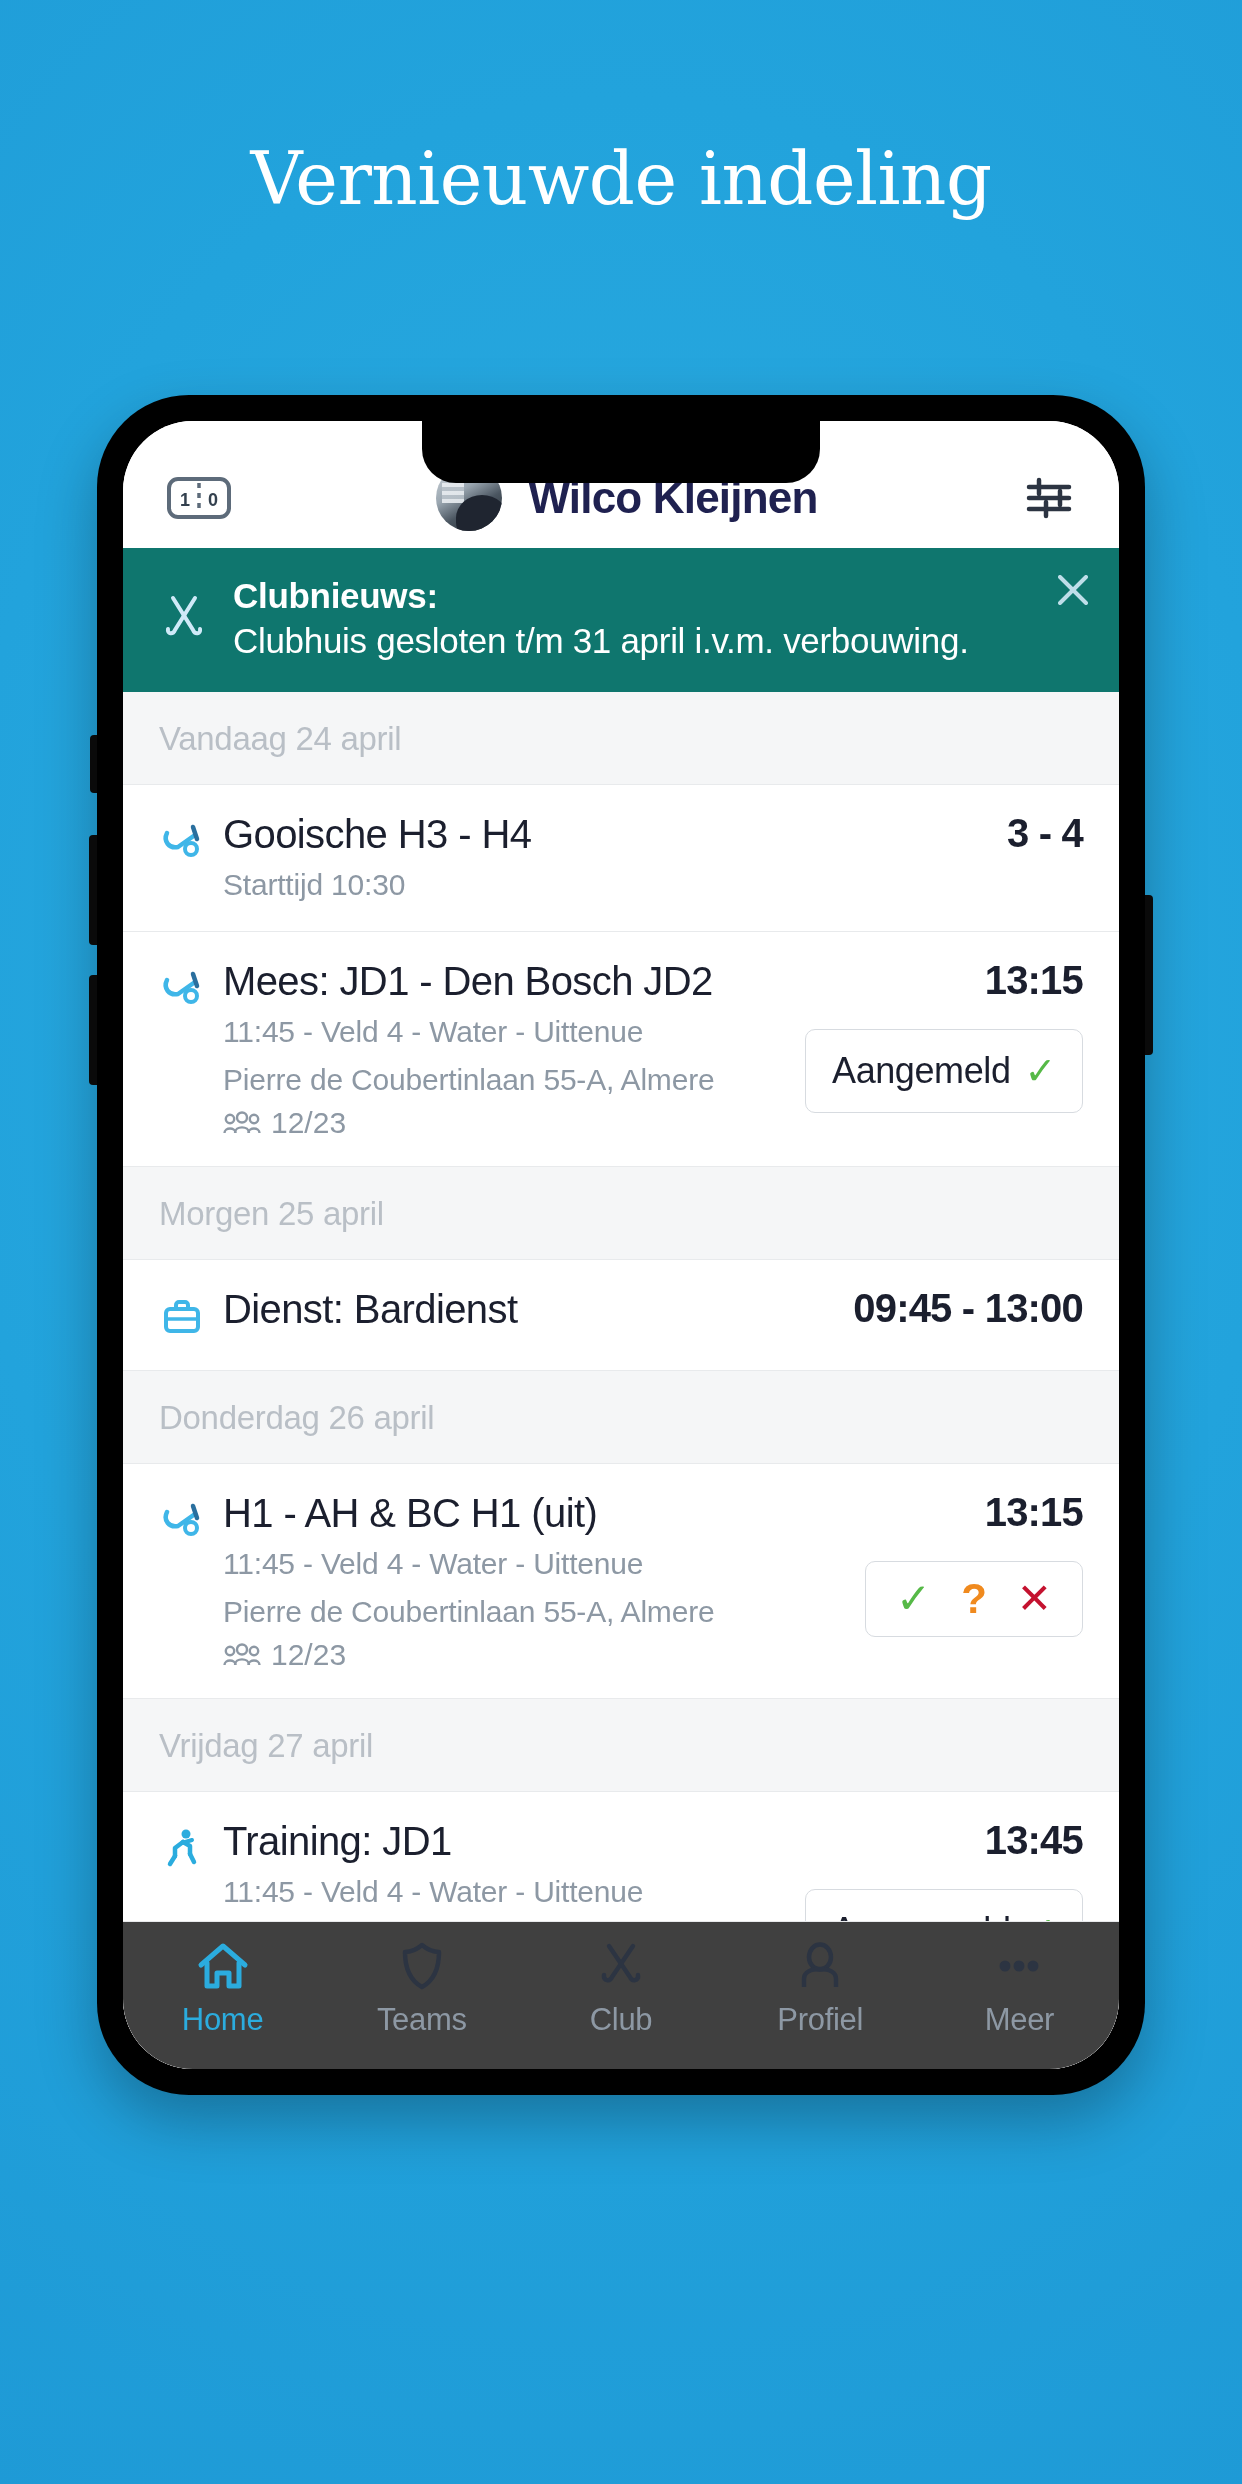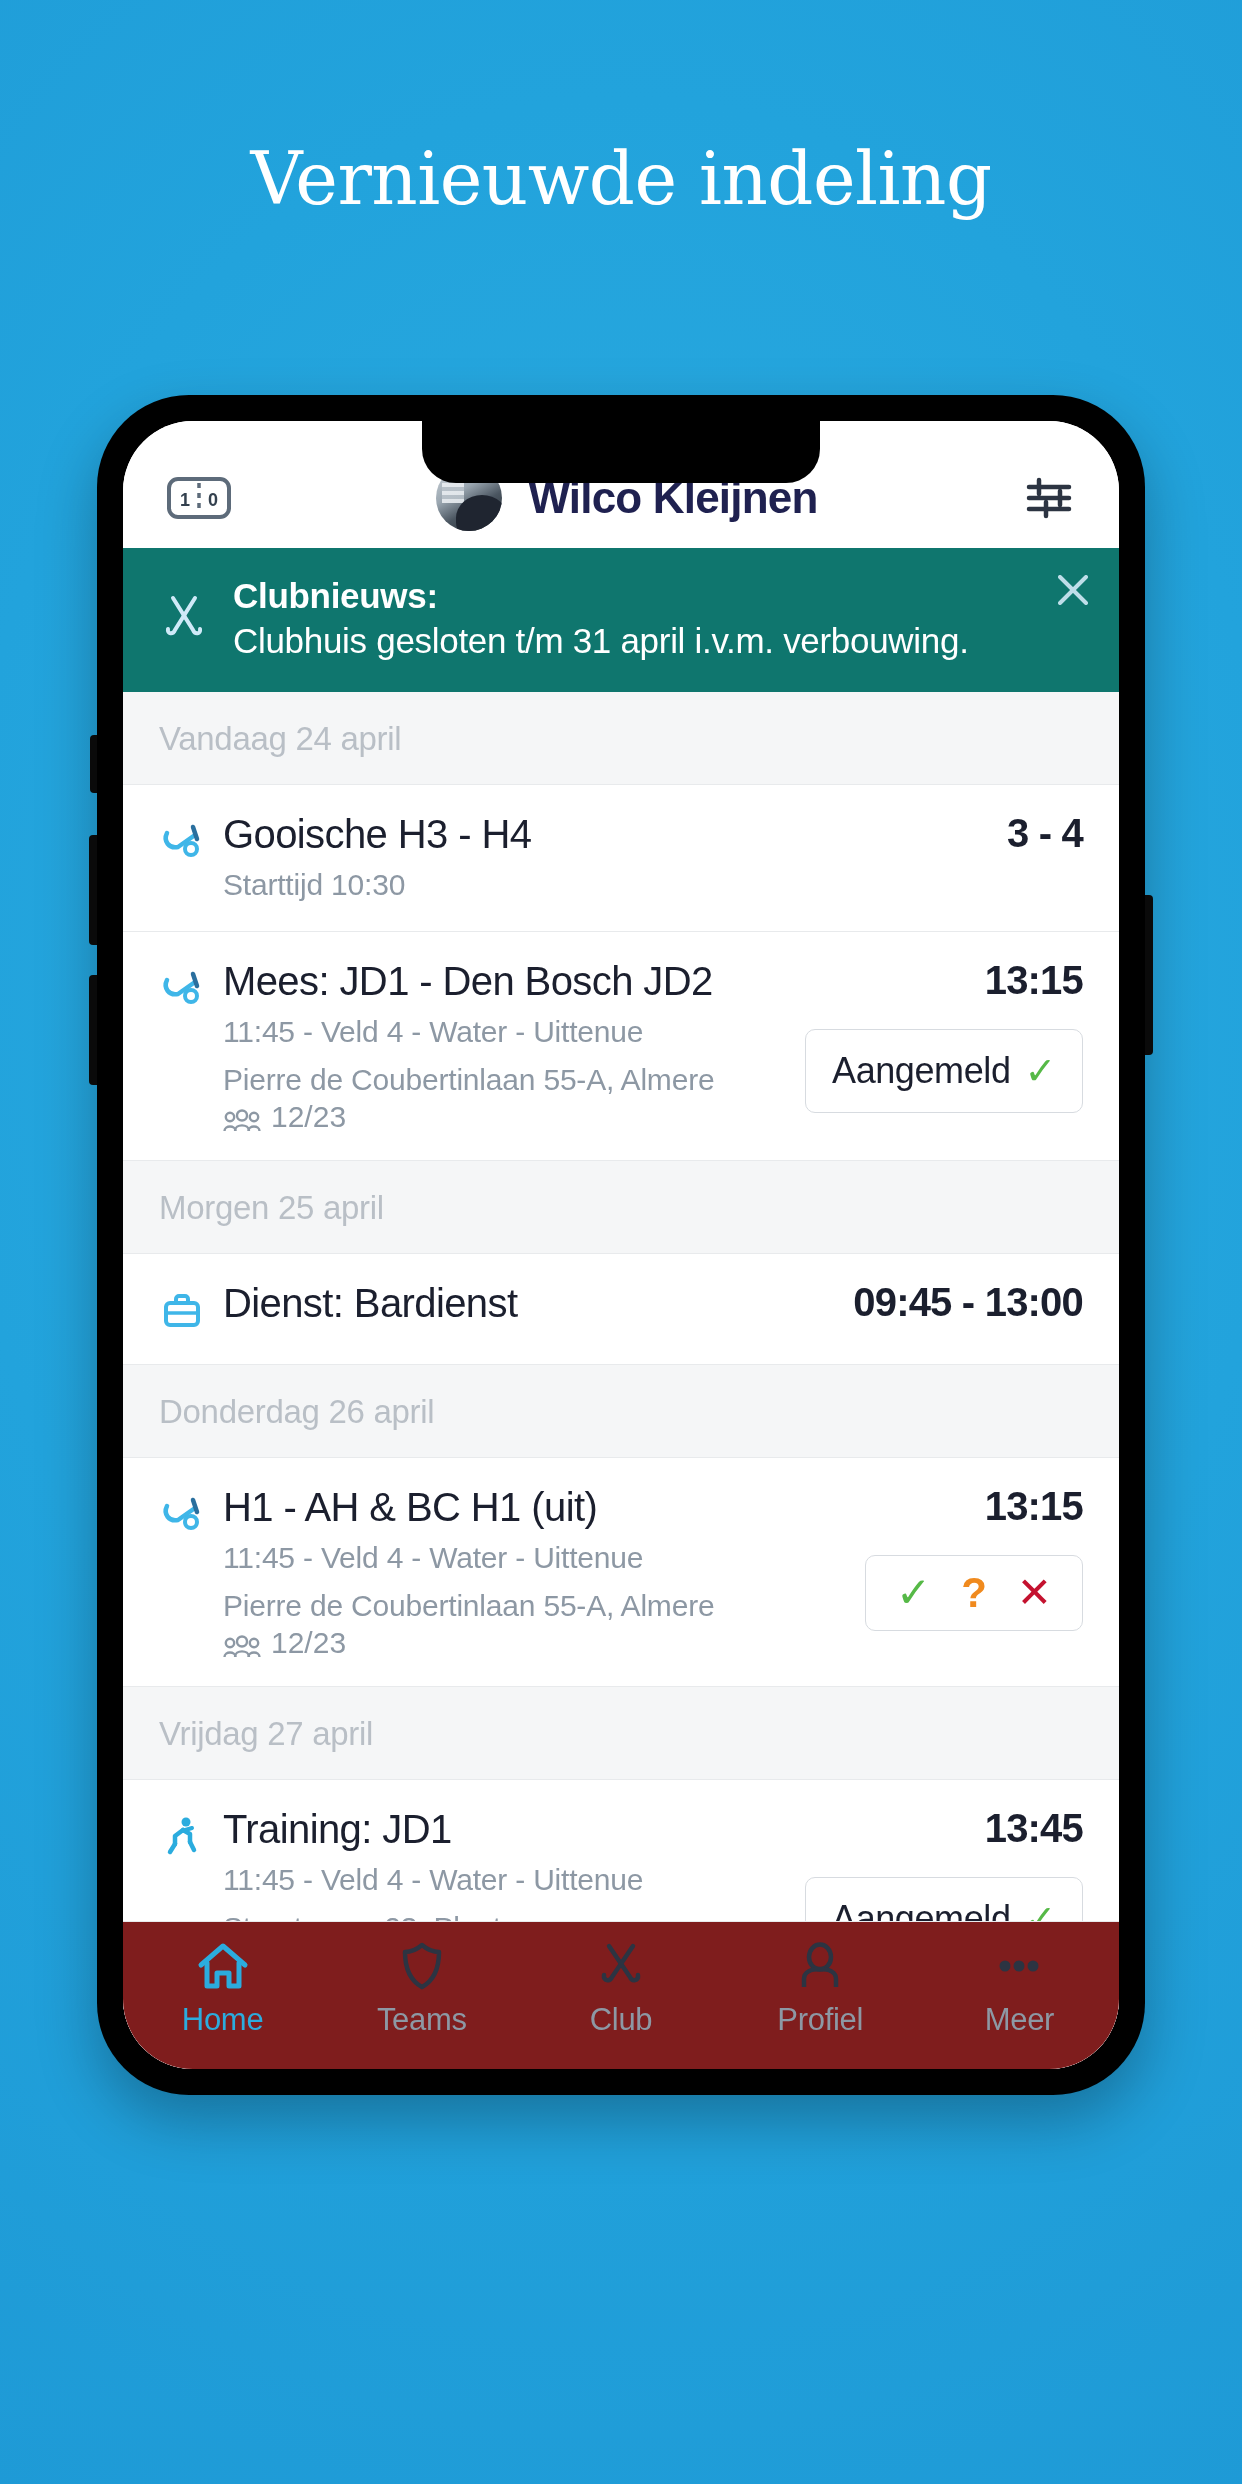--- a/index.html
+++ b/index.html
@@ -174,24 +174,25 @@
   .event-sub {
     font-size: 30px;
     color: #8d98a4;
     letter-spacing: -0.2px;
     line-height: 1.38;
     margin-top: 6px;
     white-space: nowrap;
   }
   .event-people {
     display: flex;
-    align-items: flex-end;
+    align-items: center;
     gap: 10px;
     font-size: 30px;
     color: #8d98a4;
+    margin-top: 6px;
   }
   .people-icon { width: 38px; height: 26px; }
   .event-right {
     flex: 0 0 auto;
     display: flex;
     flex-direction: column;
     align-items: flex-end;
     justify-content: flex-start;
     padding-left: 14px;
   }
@@ -231,21 +232,21 @@
   .t-yes { color: #56b947; }
   .t-maybe { color: #f08a1e; font-weight: bold; }
   .t-no { color: #c4122f; }
   .filler { height: 90px; background: #f5f6f7; }
 
   
   .bottom-nav {
     position: absolute;
     left: 0; right: 0; bottom: 0;
     height: 148px;
-    background: #7f1d1d;
+    background: #404040;
     border-top: 1px solid #e8eaec;
     display: flex;
     align-items: flex-start;
     padding-top: 16px;
   }
   .nav-item {
     flex: 1;
     display: flex;
     flex-direction: column;
     align-items: center;

